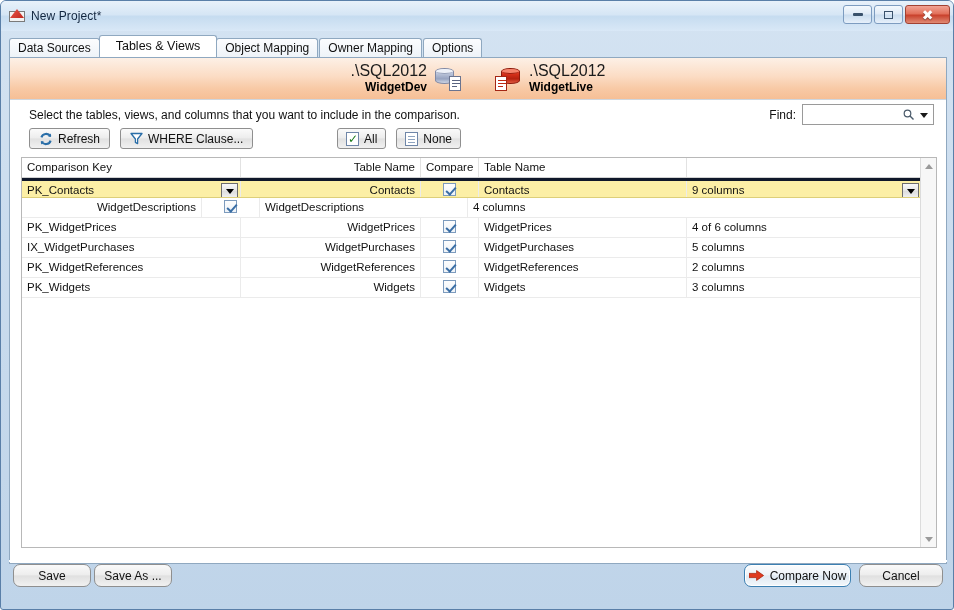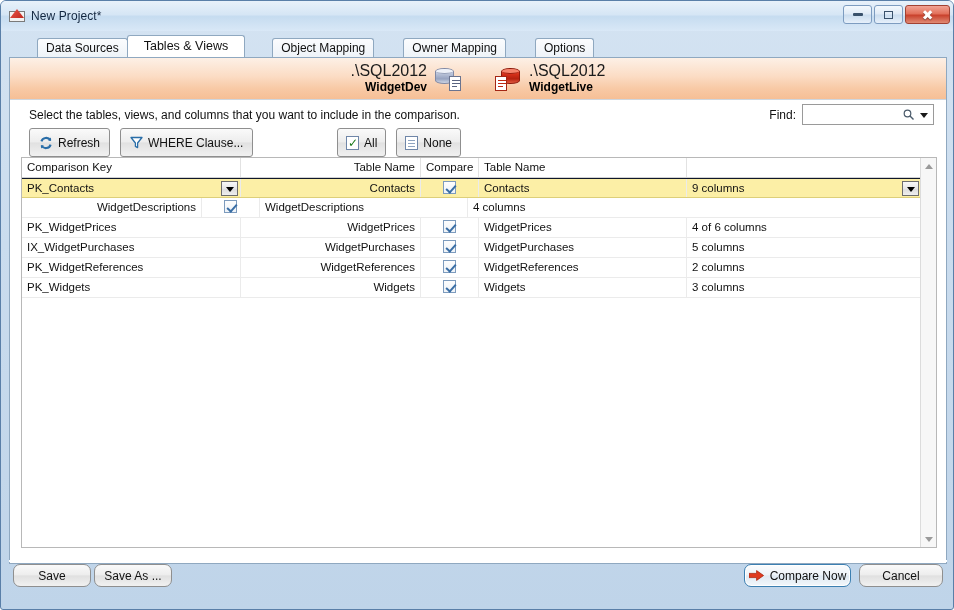--- a/index.html
+++ b/index.html
@@ -117,21 +117,20 @@
     font-size: 12px;
     color: #111;
     background: linear-gradient(180deg,#fbfcfe 0%, #eef3f8 100%);
     border: 1px solid #8fa8c0;
     border-bottom: none;
     border-radius: 3px 3px 0 0;
     margin-right: 1px;
     box-sizing: border-box;
     position: relative;
     white-space: nowrap;
-    margin-left: 28px;
   }
   .tab.active {
     height: 22px;
     line-height: 21px;
     background: #ffffff;
     border-color: #8fa8c0;
     z-index: 3;
     margin-left: -2px;
     margin-right: -1px;
     padding: 0 16px;
@@ -243,21 +242,21 @@
   .toolbar {
     position: absolute;
     left: 19px; top: 70px;
     display: flex;
     gap: 10px;
   }
   .toolbar.center {
     left: 327px;
   }
   .btn {
-    height: 29px;
+    height: 21px;
     background: linear-gradient(180deg,#fafafa 0%, #ededed 47%, #e1e1e1 52%, #f1f1f1 100%);
     border: 1px solid #8f8f8f;
     border-radius: 3px;
     display: inline-flex;
     align-items: center;
     gap: 5px;
     padding: 0 9px;
     font-size: 12px;
     color: #111;
     box-sizing: border-box;
@@ -370,21 +369,21 @@
   }
   .grid-body { }
   .row {
     display: flex;
     height: 20px;
     border-bottom: 1px solid #ebebeb;
     box-sizing: border-box;
   }
   .row.selected {
     background: #fcefa6;
-    border-top: 1px solid #0f172a;
+    border-top: 3px solid #0f172a;
     border-bottom: 1px solid #ddcf7a;
   }
   .cell {
     font-size: 11.5px;
     color: #111;
     line-height: 19px;
     padding: 0 5px;
     box-sizing: border-box;
     border-right: 1px solid #ebebeb;
     overflow: hidden;

